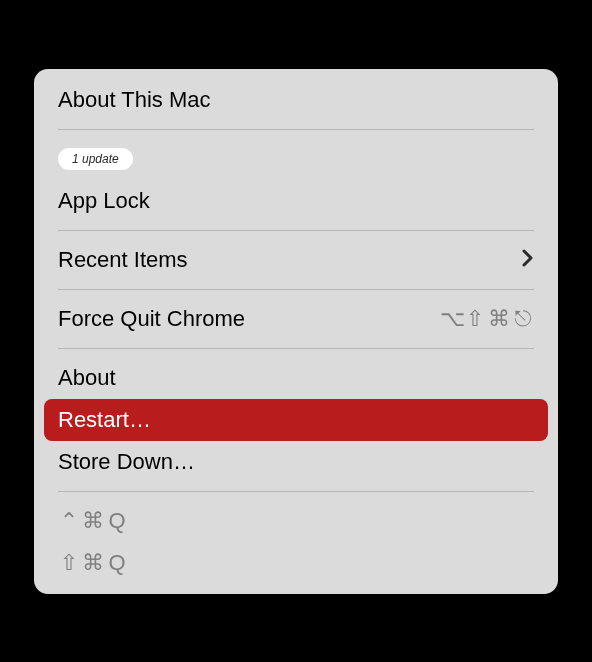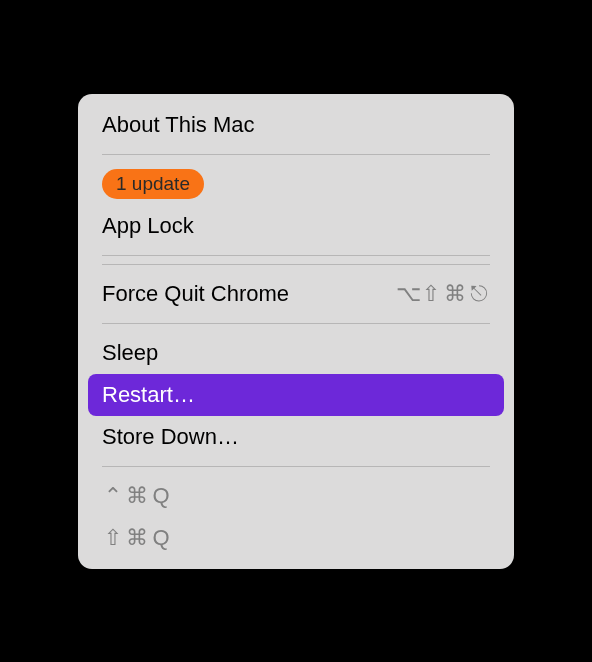--- a/index.html
+++ b/index.html
@@ -6,59 +6,60 @@
     body {
       width: 592px;
       height: 662px;
       background: #000;
       font-family: -apple-system, "SF Pro Text", "Helvetica Neue", Arial, sans-serif;
       display: flex;
       align-items: center;
       justify-content: center;
     }
     .menu {
-      width: 436px;
+      width: 524px;
       background: #dcdbdb;
       border-radius: 14px;
       padding: 10px 0;
       box-shadow: 0 12px 40px rgba(0,0,0,0.35), 0 0 0 1px rgba(0,0,0,0.08);
     }
     .menu-item {
       display: flex;
       align-items: center;
       justify-content: space-between;
       height: 42px;
       padding: 0 24px;
       font-size: 22px;
       color: #000;
       cursor: default;
     }
     .menu-item.highlighted {
-      background: #6d28d9;
+      background: #b91c1c;
       color: #fff;
       border-radius: 8px;
       margin: 0 10px;
       padding: 0 14px;
     }
     .menu-item .left {
       display: flex;
       align-items: center;
       gap: 6px;
     }
     .separator {
       height: 1px;
       background: #b7b6b6;
       margin: 8px 24px;
     }
     .badge {
-      background: #f97316;
+      background: #ffffff;
       color: #2a2a2a;
-      font-size: 19px;
+      font-size: 12px;
       padding: 4px 14px;
       border-radius: 18px;
+      font-style: italic;
     }
     .chevron {
       font-size: 22px;
       font-weight: 600;
       color: #2a2a2a;
     }
     .glyph {
       display: inline-block;
       width: 22px;
       text-align: center;
@@ -85,37 +86,45 @@
   <div class="menu-item">
     <span class="badge">1 update</span>
   </div>
 
   <div class="menu-item">
     <span class="left">App Lock</span>
   </div>
 
   <div class="separator"></div>
 
+  <div class="menu-item">
+    <span class="left">Recent Items</span>
+    <span class="chevron">
+      <svg width="12" height="18" viewBox="0 0 12 18">
+          <path d="M2 2 L9 9 L2 16" stroke="#2a2a2a" stroke-width="3" fill="none" stroke-linecap="round" stroke-linejoin="round"></path>
+        </svg>
+    </span>
+  </div>
 
   <div class="separator"></div>
 
   <div class="menu-item">
     <span class="left">Force Quit Chrome</span>
     <span class="shortcut">
       <span class="glyph">⌥</span>
       <span class="glyph">⇧</span>
       <span class="glyph">⌘</span>
       <span class="glyph">⎋</span>
     </span>
   </div>
 
   <div class="separator"></div>
 
   <div class="menu-item">
-    <span class="left">Sleep</span>
+    <span class="left">About</span>
   </div>
 
   <div class="menu-item highlighted">
     <span class="left">Restart…</span>
   </div>
 
   <div class="menu-item">
     <span class="left">Store Down…</span>
   </div>
 

